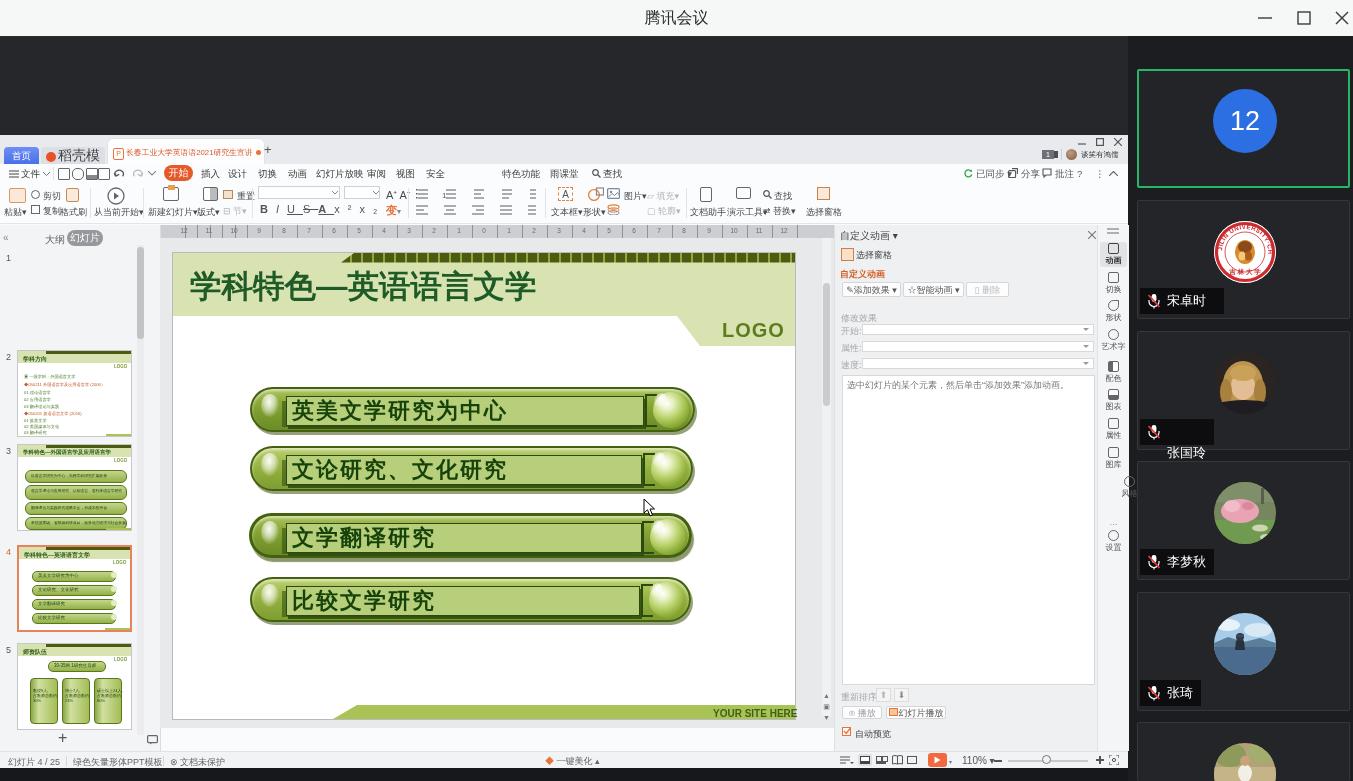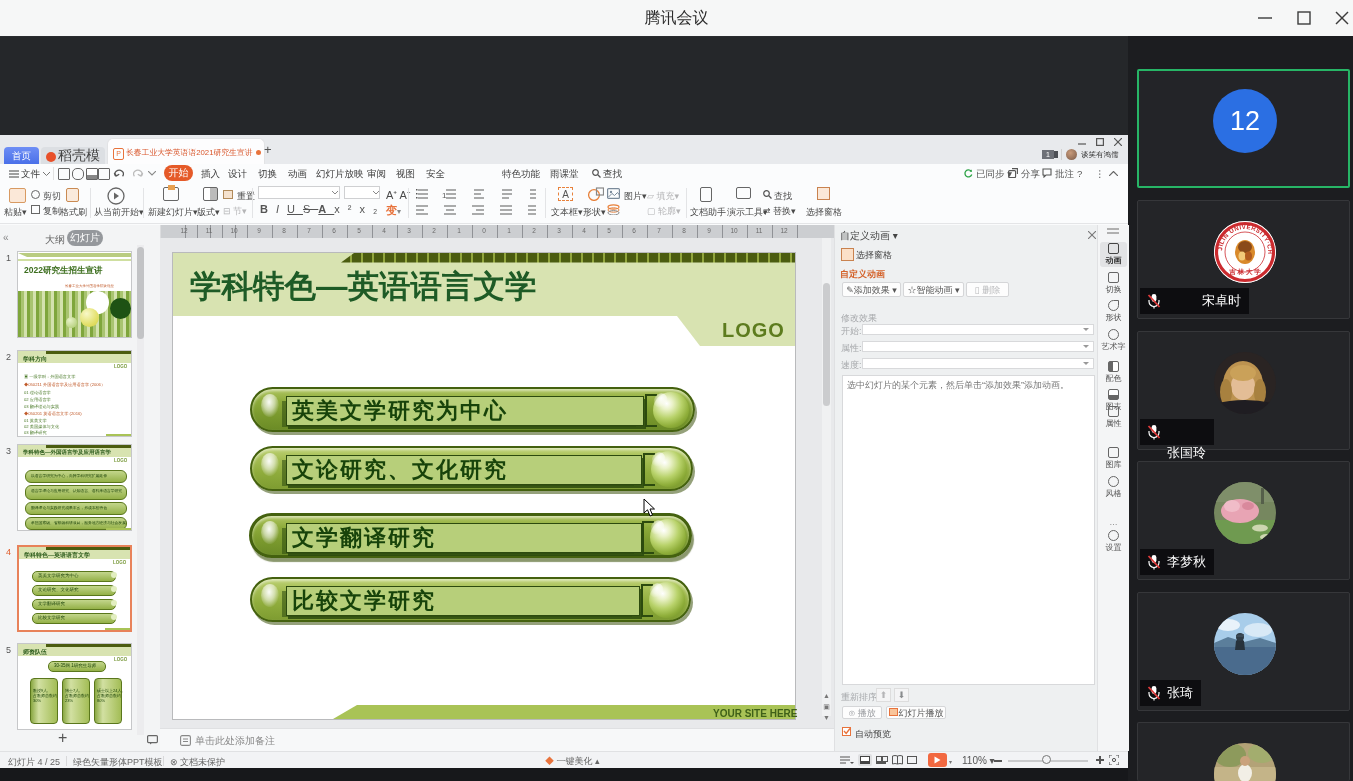--- a/index.html
+++ b/index.html
@@ -90,21 +90,21 @@
         <text x="31" y="52.5" font-size="6.5" fill="#cb2a2e" text-anchor="middle" font-weight="bold">吉 林 大 学</text>
       </svg>
     </div>
     <div class="badge">
           <svg class="micmute" viewBox="0 0 16 16">
             <rect x="5.6" y="1" width="4.8" height="8" rx="2.4" fill="#fff"></rect>
             <path d="M3 7 v1.5 a5 5 0 0 0 10 0 V7" fill="none" stroke="#fff" stroke-width="1.2"></path>
             <line x1="8" y1="13.5" x2="8" y2="15.5" stroke="#fff" stroke-width="1.2"></line>
             <line x1="2.5" y1="2" x2="13.5" y2="14" stroke="#e03c3c" stroke-width="1.8"></line>
           </svg>
-          <span style="padding-right:8px;margin-left:35px;">宋卓时</span>
+          <span style="padding-right:18px;">宋卓时</span>
         </div>
   </div>
 
   <div class="tile" style="top:295px;">
     <div class="av">
       <svg width="62" height="62" viewBox="0 0 62 62">
         <rect width="62" height="62" fill="#2a2423"></rect>
         <ellipse cx="29" cy="32" rx="20" ry="23" fill="#bd9350"></ellipse>
         <ellipse cx="29" cy="34" rx="12" ry="14" fill="#e3bd96"></ellipse>
         <ellipse cx="29" cy="21" rx="13" ry="8" fill="#caa159"></ellipse>
@@ -405,31 +405,20 @@
   <div id="lpanel">
     <div class="tx" style="left:3px;top:7px;font-size:10px;color:#888;">«</div>
     <div class="tx" style="left:45px;top:8px;font-size:10px;color:#666;">大纲</div>
     <div class="tx" style="left:67px;top:5px;width:36px;height:16px;background:#95989c;border-radius:9px;color:#fff;font-size:10px;text-align:center;line-height:16px;">幻灯片</div>
     <div class="tnum" style="top:28px;">1</div>
     <div class="tnum" style="top:127px;">2</div>
     <div class="tnum" style="top:221px;">3</div>
     <div class="tnum" style="top:322px;color:#e05c2a;">4</div>
     <div class="tnum" style="top:420px;">5</div>
 
-    <div class="thumb" style="top:26px;">
-      <div class="abs" style="left:0;top:1px;width:113px;height:4px;background:#b9cc80;clip-path:polygon(0 0,100% 0,100% 100%,8% 100%);"></div>
-      <div class="abs" style="left:0;top:7px;width:113px;height:2px;background:#cfdfa0;"></div>
-      <div class="tx" style="left:6px;top:13px;font-size:8.5px;font-weight:bold;color:#3c6e1e;">2022研究生招生宣讲</div>
-      <div class="tx" style="left:47px;top:32px;font-size:3.5px;color:#c05a2a;">长春工业大学外国语学院欢迎您</div>
-      <div class="abs" style="left:0;top:39px;width:113px;height:46px;background:repeating-linear-gradient(90deg,#7fa63c 0 3px,#a9c470 3px 6px,#d4e2ae 6px 9px);"></div>
-      <div class="abs" style="left:68px;top:39px;width:23px;height:23px;border-radius:50%;background:#fff;"></div>
-      <div class="abs" style="left:92px;top:46px;width:21px;height:21px;border-radius:50%;background:#1e5214;"></div>
-      <div class="abs" style="left:62px;top:56px;width:19px;height:19px;border-radius:50%;background:radial-gradient(circle at 35% 30%,#f8f8c8,#e3e06a 60%,#d4cf3e);"></div>
-      <div class="abs" style="left:48px;top:65px;width:11px;height:11px;border-radius:50%;background:radial-gradient(circle at 35% 30%,#e8f2c8,#a9c86a);"></div>
-    </div>
 
     <div class="thumb" style="top:125px;">
       <div class="abs" style="left:0;top:0;width:113px;height:12px;background:#d8e3b1;"></div>
       <div class="abs" style="left:28px;top:0;width:85px;height:3px;background:#4b5c10;"></div>
       <div class="tx" style="left:5px;top:4px;font-size:6px;font-weight:bold;color:#2c5c1c;">学科方向</div>
       <div class="tx" style="left:96px;top:13px;font-size:4.5px;font-weight:bold;color:#7a9a3c;">LOGO</div>
       <div class="tx" style="left:6px;top:23px;font-size:4.2px;color:#4a7a28;">▣ 一级学科：外国语言文学</div>
       <div class="tx" style="left:6px;top:31px;font-size:4.2px;color:#c05a2a;">◆050211 外国语言学及应用语言学 (2006）</div>
       <div class="tx" style="left:6px;top:39px;font-size:4.2px;color:#4a7a28;">01 理论语言学</div>
       <div class="tx" style="left:6px;top:46px;font-size:4.2px;color:#4a7a28;">02 应用语言学</div>
@@ -540,27 +529,20 @@
       <div class="pball" style="right:4px;"></div>
       <div class="pglow" style="left:auto;right:26px;top:4px;width:13px;height:15px;transform:rotate(35deg);"></div>
     </div>
     <div class="abs" style="left:160px;top:452px;width:462px;height:14px;background:#a9c356;clip-path:polygon(24px 0,100% 0,100% 100%,0 100%);"></div>
     <div class="tx" style="left:540px;top:455px;font-size:10px;font-weight:bold;color:#3f6118;">YOUR SITE HERE</div>
     <svg class="abs" style="left:470px;top:246px;" width="12" height="18" viewBox="0 0 12 18">
           <path d="M1 0 L1 14 L4.5 10.8 L7 17 L9.5 16 L7 10 L11.5 10 Z" fill="#fff" stroke="#000" stroke-width="1"></path>
         </svg>
   </div>
 
-  <div id="notes">
-    <svg class="abs" style="left:20px;top:6px;" width="11" height="11" viewBox="0 0 11 11">
-          <rect x="0.6" y="0.6" width="9.8" height="9.8" rx="1.5" fill="none" stroke="#888" stroke-width="1.1"></rect>
-          <path d="M3 4h5M3 6.5h5" stroke="#888" stroke-width="1"></path>
-        </svg>
-    <div class="tx" style="left:35px;top:5px;">单击此处添加备注</div>
-  </div>
 
   <div id="rpanel">
     <div class="tx" style="left:5px;top:4px;color:#444;font-size:10px;">自定义动画 ▾</div>
     <svg class="abs" style="left:253px;top:6px;" width="8" height="8" viewBox="0 0 8 8">
           <line x1="0" y1="0" x2="8" y2="8" stroke="#777" stroke-width="1.1"></line>
           <line x1="8" y1="0" x2="0" y2="8" stroke="#777" stroke-width="1.1"></line>
         </svg>
     <div class="abs" style="left:6px;top:23px;width:11px;height:11px;border:1.2px solid #c9824f;background:#fbe0c8;"></div>
     <div class="tx" style="left:21px;top:24px;">选择窗格</div>
     <div class="tx" style="left:5px;top:43px;color:#d4622a;font-weight:bold;">自定义动画</div>
@@ -591,23 +573,23 @@
   <div id="vbar">
     <svg class="abs" style="left:9px;top:3px;" width="12" height="7" viewBox="0 0 12 7">
           <path d="M0 1h12M0 5h12" stroke="#999" stroke-width="1.3"></path>
         </svg>
     <div class="vitem" style="top:17px;left:2px;width:27px;background:#e2e3e5;border-radius:3px;padding:1px 0;"><span class="vicon" style="border-color:#444;"></span><b style="color:#333;">动画</b></div>
     <div class="vitem" style="top:47px;"><span class="vicon"></span>切换</div>
     <div class="vitem" style="top:75px;"><span class="vicon" style="border-radius:50% 0 50% 50%;"></span>形状</div>
     <div class="vitem" style="top:104px;"><span class="vicon" style="border-radius:50%;"></span>艺术字</div>
     <div class="vitem" style="top:136px;"><span class="vicon" style="background:linear-gradient(90deg,#666 50%,#fff 50%);"></span>配色</div>
     <div class="vitem" style="top:164px;"><span class="vicon" style="background:linear-gradient(0deg,#666 40%,#fff 40%);"></span>图表</div>
-    <div class="vitem" style="top:181px;"><span class="vicon"></span>属性</div>
+    <div class="vitem" style="top:193px;"><span class="vicon"></span>属性</div>
     <div class="vitem" style="top:222px;"><span class="vicon"></span>图库</div>
-    <div class="vitem" style="top:251px;"><span class="vicon" style="border-radius:50%;"></span>风格</div>
+    <div class="vitem" style="top:251px;margin-left:16px;"><span class="vicon" style="border-radius:50%;"></span>风格</div>
     <div class="vitem" style="top:295px;color:#888;">⋯</div>
     <div class="vitem" style="top:305px;"><span class="vicon" style="border-radius:50%;"></span>设置</div>
   </div>
 
   <div id="statusbar">
     <div class="tx" style="left:8px;top:4px;">幻灯片 4 / 25</div>
     <div class="abs" style="left:66px;top:4px;width:1px;height:10px;background:#d8d8da;"></div>
     <div class="tx" style="left:73px;top:4px;">绿色矢量形体PPT模板</div>
     <div class="abs" style="left:163px;top:4px;width:1px;height:10px;background:#d8d8da;"></div>
     <div class="tx" style="left:170px;top:4px;">⊗ 文档未保护</div>

